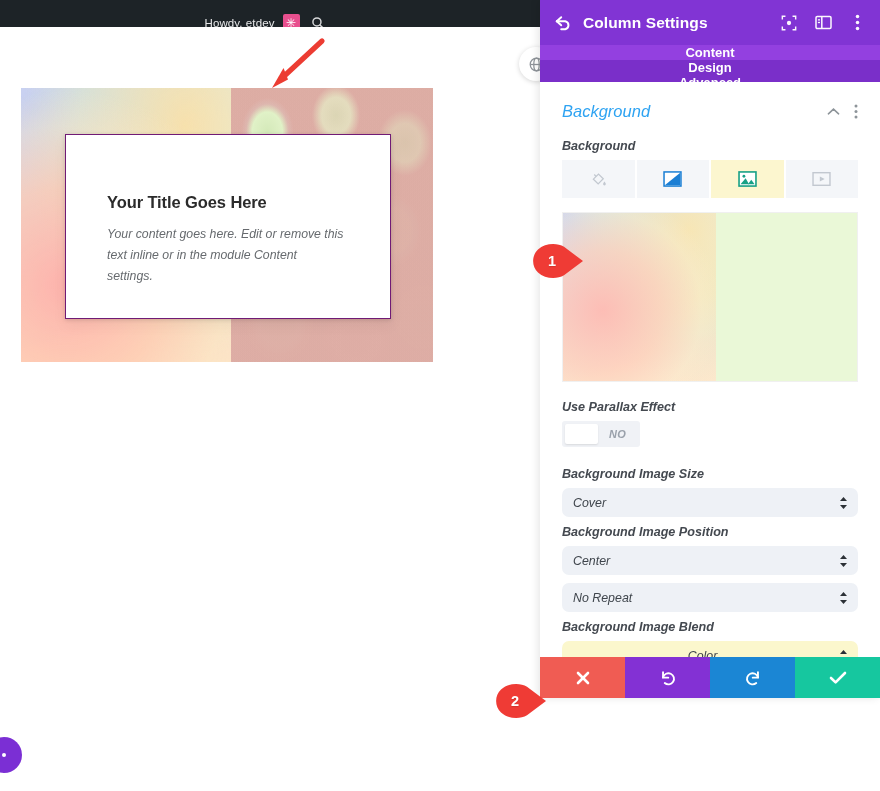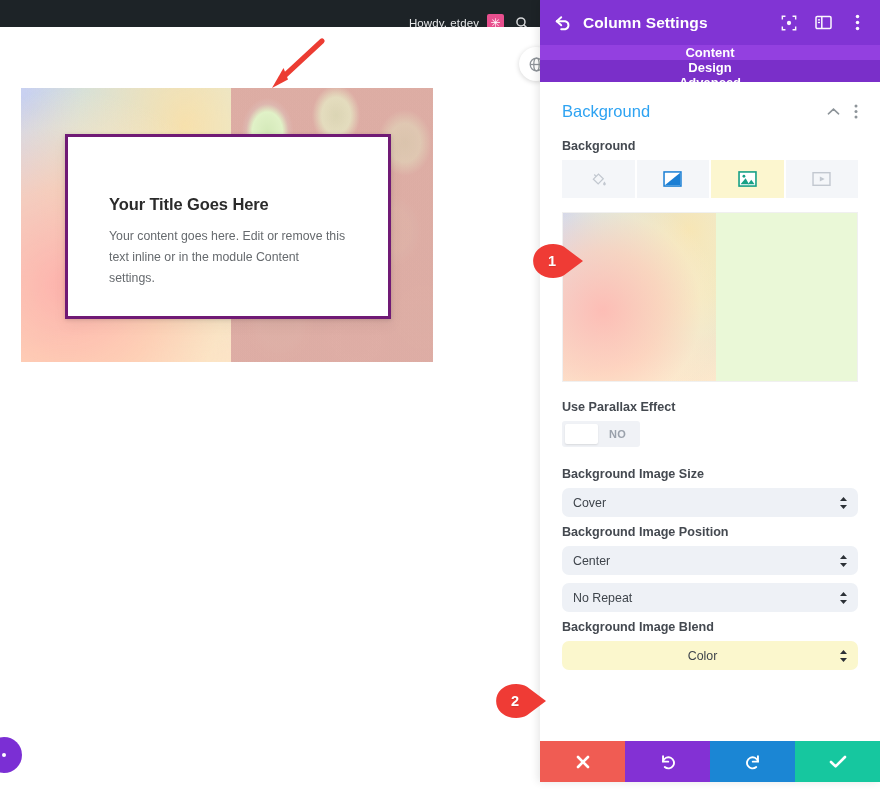--- a/index.html
+++ b/index.html
@@ -8,21 +8,21 @@
     font-family: "Liberation Sans", sans-serif;
     background: #ffffff;
     overflow: hidden;
   }
   #root { position: relative; width: 880px; height: 791px; }
 
   
   .adminbar {
     position: absolute; top: 0; left: 0; width: 540px; height: 45px;
     background: #1d2327; color: #c3c4c7;
-    display: flex; align-items: center; justify-content: flex-end;
+    display: flex; align-items: center; justify-content: center;
     padding-right: 8px; gap: 8px;
     font-size: 11.5px;
   }
   .adminbar .howdy { color: #e6e7e8; font-size: 11.5px; letter-spacing: .1px; }
   .avatar-sq {
     width: 17px; height: 17px; background: #e84f8e; border-radius: 2px;
     display: flex; align-items: center; justify-content: center;
     color: #fff; font-size: 12px; line-height: 1;
   }
   .ab-search { display: flex; align-items: center; justify-content: center; width: 20px; height: 20px; }
@@ -59,31 +59,31 @@
       radial-gradient(ellipse 29px 35px at 80% 52%, #c4daa1 0%, #d0e4b0 60%, rgba(216,156,146,.4) 100%),
       radial-gradient(ellipse 34px 38px at 24% 86%, #c9dfa6 0%, #d6e9b6 58%, rgba(217,160,150,.4) 100%),
       radial-gradient(ellipse 40px 40px at 62% 92%, rgba(255,196,186,.9) 0%, rgba(255,214,198,.6) 55%, rgba(255,255,255,0) 85%),
       radial-gradient(ellipse 30px 34px at 95% 84%, #c6dca3 0%, #d3e7b3 60%, rgba(216,156,146,.4) 100%),
       linear-gradient(180deg, #c9e0a8 0%, #d3e4b0 48%, #e2d8bb 100%);
     filter: saturate(.72) brightness(1.1);
   }
   .hero-card {
     position: absolute; left: 44px; top: 46px; width: 326px; height: 185px;
     background: #fff;
-    border: 3px solid #701a75;
+    border: 1px solid #701a75;
     box-shadow: 0 1px 4px rgba(0,0,0,.14), 0 6px 14px rgba(0,0,0,.05);
   }
   .hero-card-inner { padding: 58px 0 0 41px; }
   .hero-title {
     font-family: "Liberation Sans", sans-serif;
     font-size: 16.5px; font-weight: 700; color: #2b2b2b;
     letter-spacing: -.1px; margin-bottom: 12px;
   }
   .hero-body {
-    font-size: 12.3px; color: #666a6e; line-height: 1.72; width: 238px;
+    font-size: 12.3px; color: #666a6e; line-height: 1.72; width: 238px; font-style: italic;
   }
 
   
   .arrow-anno { position: absolute; left: 264px; top: 9px; width: 66px; height: 56px; }
 
   
   .divi-fab {
     position: absolute; left: -14px; bottom: 18px;
     width: 36px; height: 36px; border-radius: 50%;
     background: #7b2fd4;
@@ -95,41 +95,41 @@
   .behind-icon {
     position: absolute; left: 519px; top: 47px; width: 34px; height: 34px;
     border-radius: 50%; background: #fff;
     box-shadow: 0 1px 5px rgba(0,0,0,.17);
     display: flex; align-items: center; justify-content: center;
     color: #8e9399;
   }
 
   
   .panel {
-    position: absolute; top: 0; right: 0; width: 340px; height: 782px;
+    position: absolute; top: 0; right: 0; width: 340px; height: 698px;
     background: #fff; display: flex; flex-direction: column;
     box-shadow: -2px 0 8px rgba(0,0,0,.10);
   }
   .panel-header {
     height: 45px; background: #8134d4; color: #fff;
     display: flex; align-items: center; padding: 0 14px 0 13px; gap: 10px;
   }
   .ph-back { display:flex; align-items:center; justify-content:center; width: 20px; height: 20px; cursor: pointer; }
   .ph-title { font-size: 15.5px; font-weight: 700; letter-spacing: .1px; flex: 1; }
   .ph-icons { display: flex; align-items: center; gap: 16px; }
   .ph-ic { display:flex; align-items:center; justify-content:center; width: 18px; height: 18px; opacity: .97; cursor:pointer; }
 
   .panel-tabs { height: 37px; background: #7a2fc9; display: flex; flex-direction: column; }
   .ptab {
     flex: 1; display: flex; align-items: center; justify-content: center;
     color: #fff; font-size: 13px; font-weight: 700; cursor: pointer;
   }
   .ptab.active { background: #9340e0; }
 
-  .panel-body { flex: 1; overflow: hidden; padding: 0 22px; background: #fff; }
+  .panel-body { flex: 1; overflow: hidden; padding: 0 22px; background: #fff; font-style: italic; }
 
   .section-head {
     display: flex; align-items: center; margin-top: 20px; margin-bottom: 18px;
   }
   .section-title { font-size: 16.5px; color: #2ea3f2; font-weight: 400; flex: 1; }
   .sh-ic { color: #8d9499; margin-left: 14px; display:flex; align-items:center; cursor:pointer; }
 
   .field-label {
     font-size: 12.6px; color: #444950; font-weight: 700; margin-bottom: 7px;
   }

